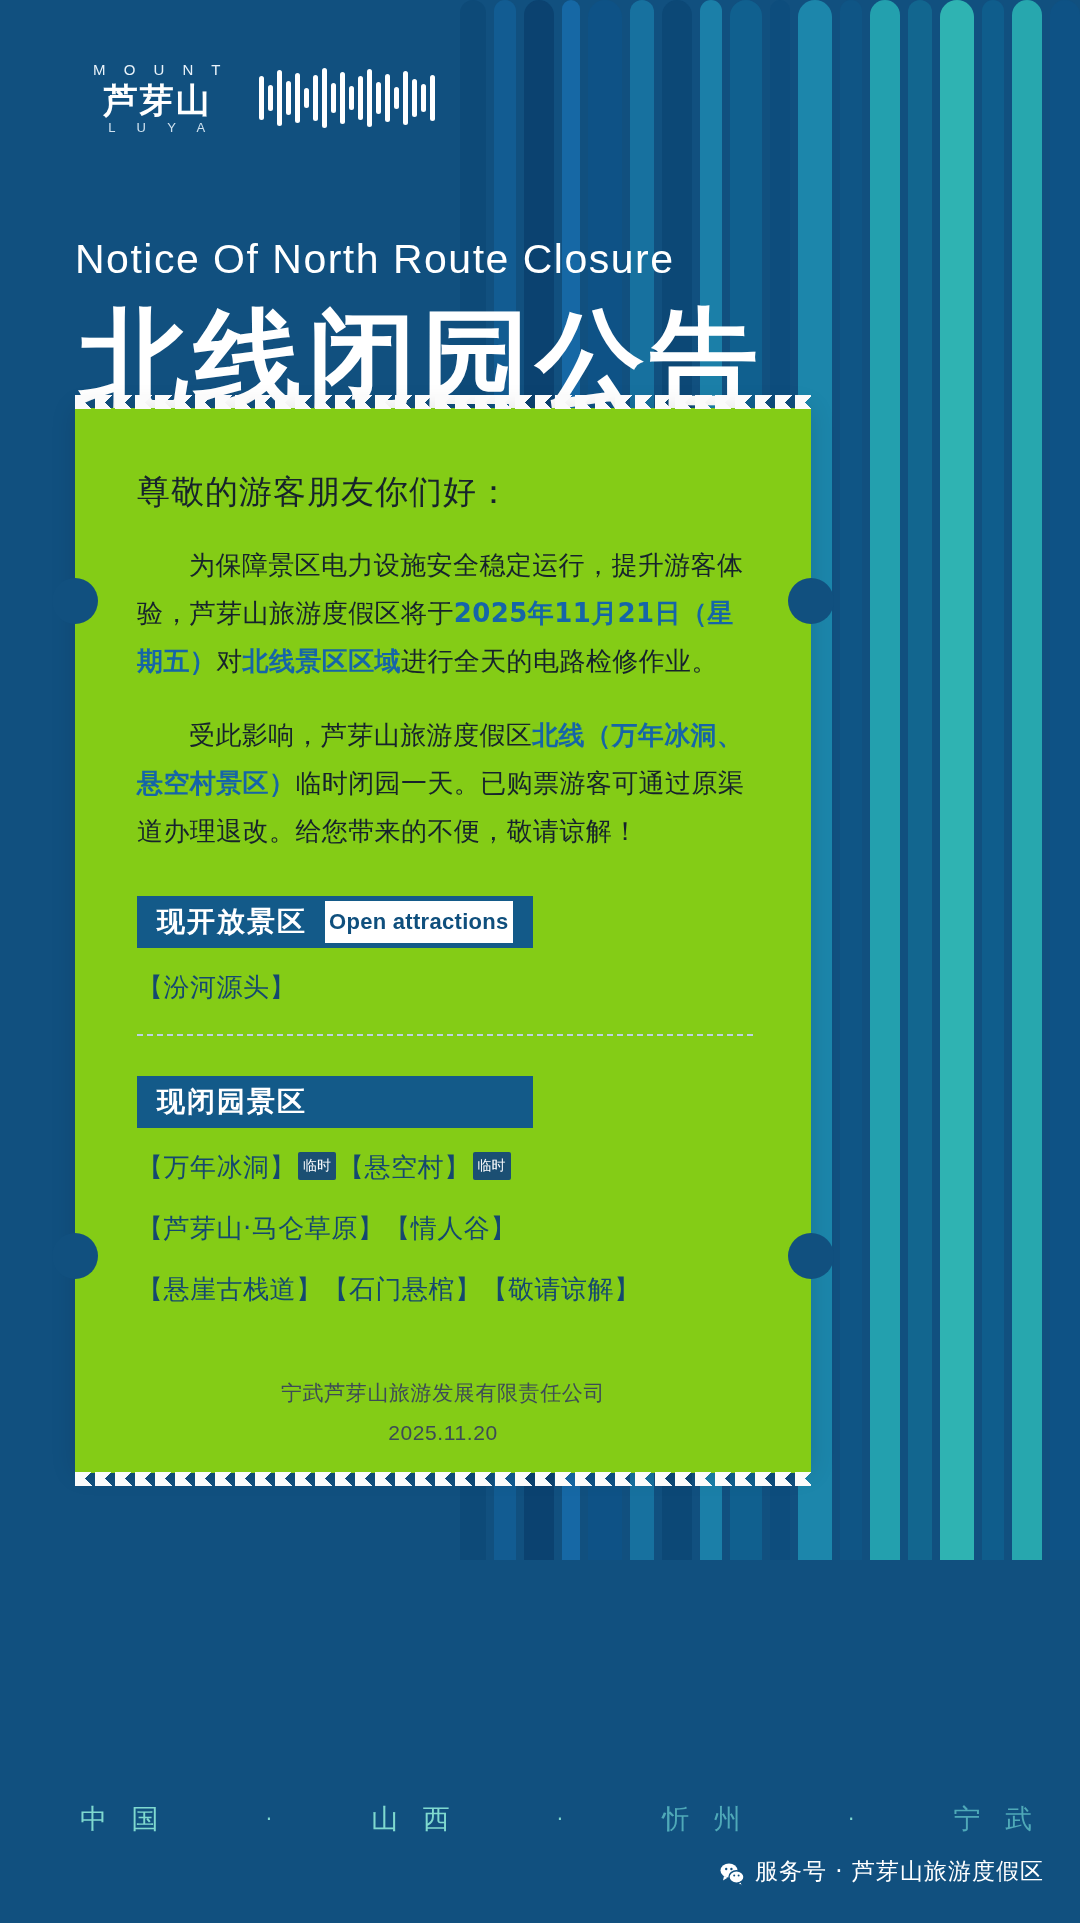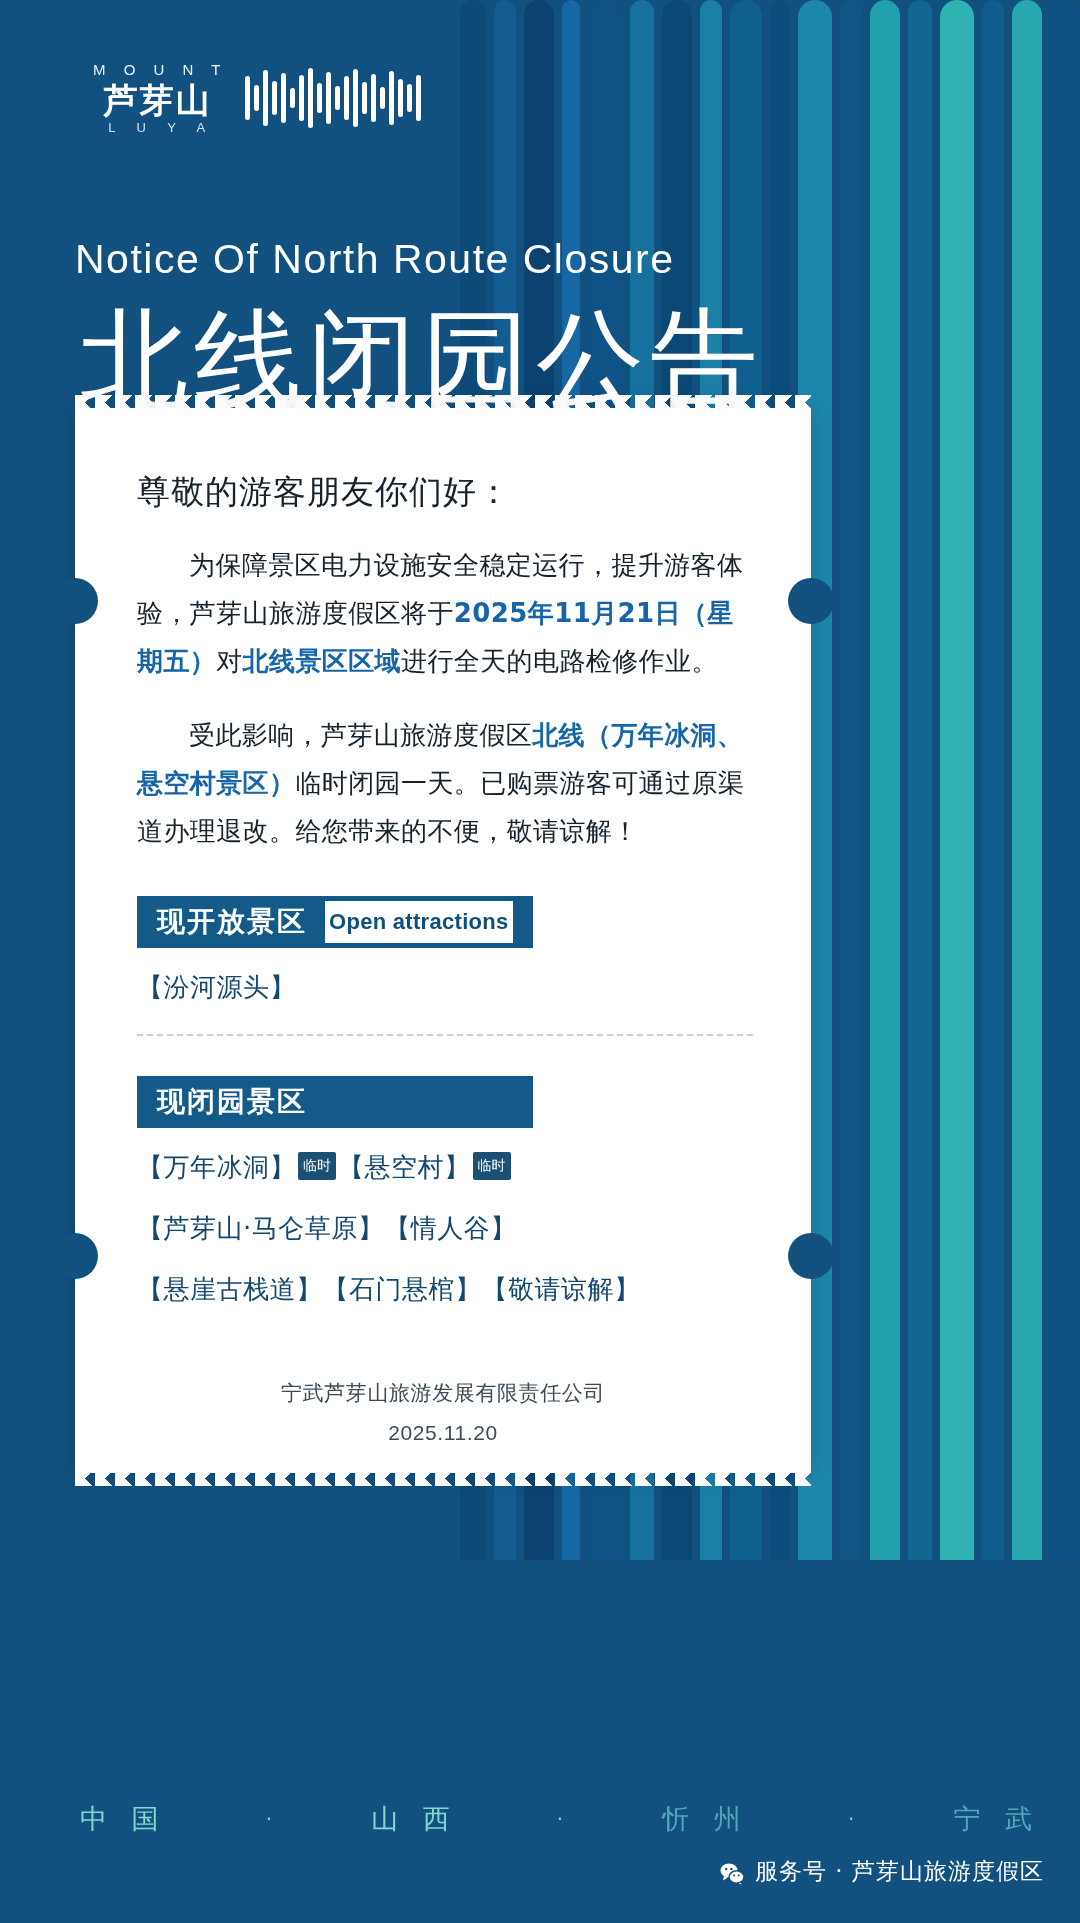--- a/index.html
+++ b/index.html
@@ -47,21 +47,21 @@
     position: absolute;
     left: 88px;
     top: 62px;
     display: flex;
     align-items: center;
   }
   .logo-text {
     color: #ffffff;
     line-height: 1;
     text-align: center;
-    padding-right: 18px;
+    padding-right: 32px;
   }
   .logo-mount {
     font-size: 15px;
     letter-spacing: 7px;
     margin-left: 5px;
     color: #eaf3fa;
   }
   .logo-cn {
     font-size: 34px;
     font-weight: bold;
@@ -97,33 +97,33 @@
     font-size: 41px;
     letter-spacing: 1.5px;
     font-weight: 400;
   }
   .title-cn {
     position: absolute;
     left: 80px;
     top: 288px;
     color: #ffffff;
     font-size: 108px;
-    font-weight: normal;
+    font-weight: bold;
     letter-spacing: 6px;
     font-family: "DejaVu Sans", sans-serif;
   }
 
   
   .card {
     position: absolute;
     left: 75px;
     top: 408px;
     width: 736px;
     height: 1065px;
-    background: #ffffff;
+    background: #84cc16;
     box-shadow: 0 0 24px rgba(0,0,0,0.12);
   }
   .zig {
     position: absolute;
     left: 0;
     width: 100%;
     height: 14px;
     background:
       linear-gradient(135deg, #fbfbfb 50%, transparent 50%) 0 0/20px 14px repeat-x,
       linear-gradient(45deg, #fbfbfb 50%, transparent 50%) 0 0/20px 14px repeat-x;

